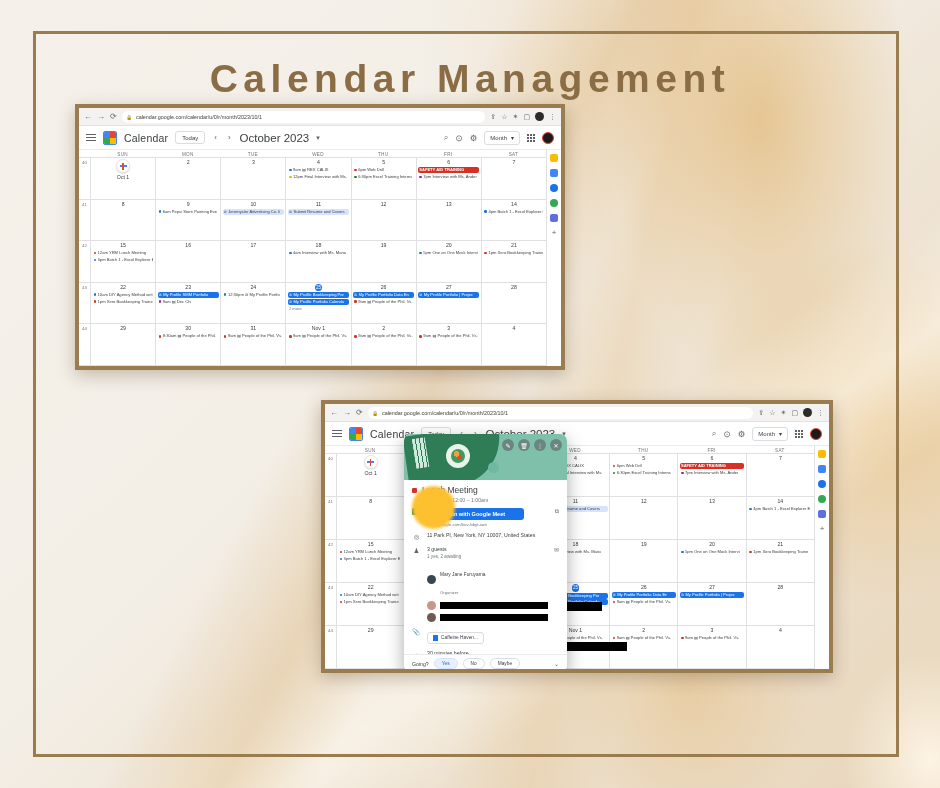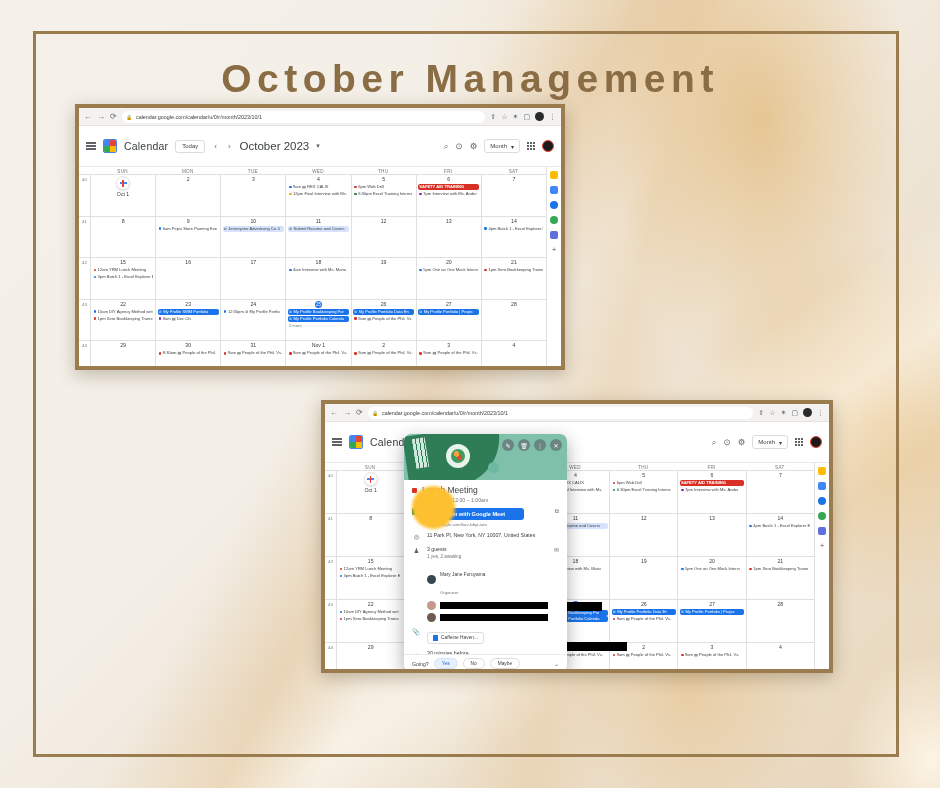--- a/index.html
+++ b/index.html
@@ -85,21 +85,21 @@
   .lock { font-size: 5px; color: #5f6368; }
   .chrome-right { display: flex; align-items: center; gap: 5px; }
   .chrome-right span { font-size: 7px; color: #5f6368; line-height: 1; }
   .avatar-dot {
     width: 9px; height: 9px; border-radius: 50%;
     background: #2b2b2b; display: inline-block;
   }
 
   
   .gcal-bar {
-    height: 41px;
+    height: 24px;
     background: #fff;
     display: flex; align-items: center;
     padding: 0 7px; gap: 7px;
     border-bottom: 1px solid #e8eaed;
   }
   .hamburger { display: flex; flex-direction: column; gap: 1.6px; cursor: pointer; }
   .hamburger i { display: block; width: 10px; height: 1.3px; background: #5f6368; }
   .gcal-logo {
     width: 14px; height: 14px; border-radius: 2px;
     background: #fff;
@@ -356,21 +356,21 @@
 
   
   .blackbar { position: absolute; background: #000; z-index: 20; }
 </style>
 </head>
 <body>
 
 <div class="backdrop"></div>
 <div class="gold-frame"></div>
 
-<div class="page-title">October Management</div>
+<div class="page-title">Calendar Management</div>
 
 <div class="browser win1">
 
   <div class="chrome-bar">
     <span class="nav-ico">←</span>
     <span class="nav-ico">→</span>
     <span class="nav-ico">⟳</span>
     <div class="url-pill">
       <span class="lock">🔒</span>
       <span>calendar.google.com/calendar/u/0/r/month/2023/10/1</span>

